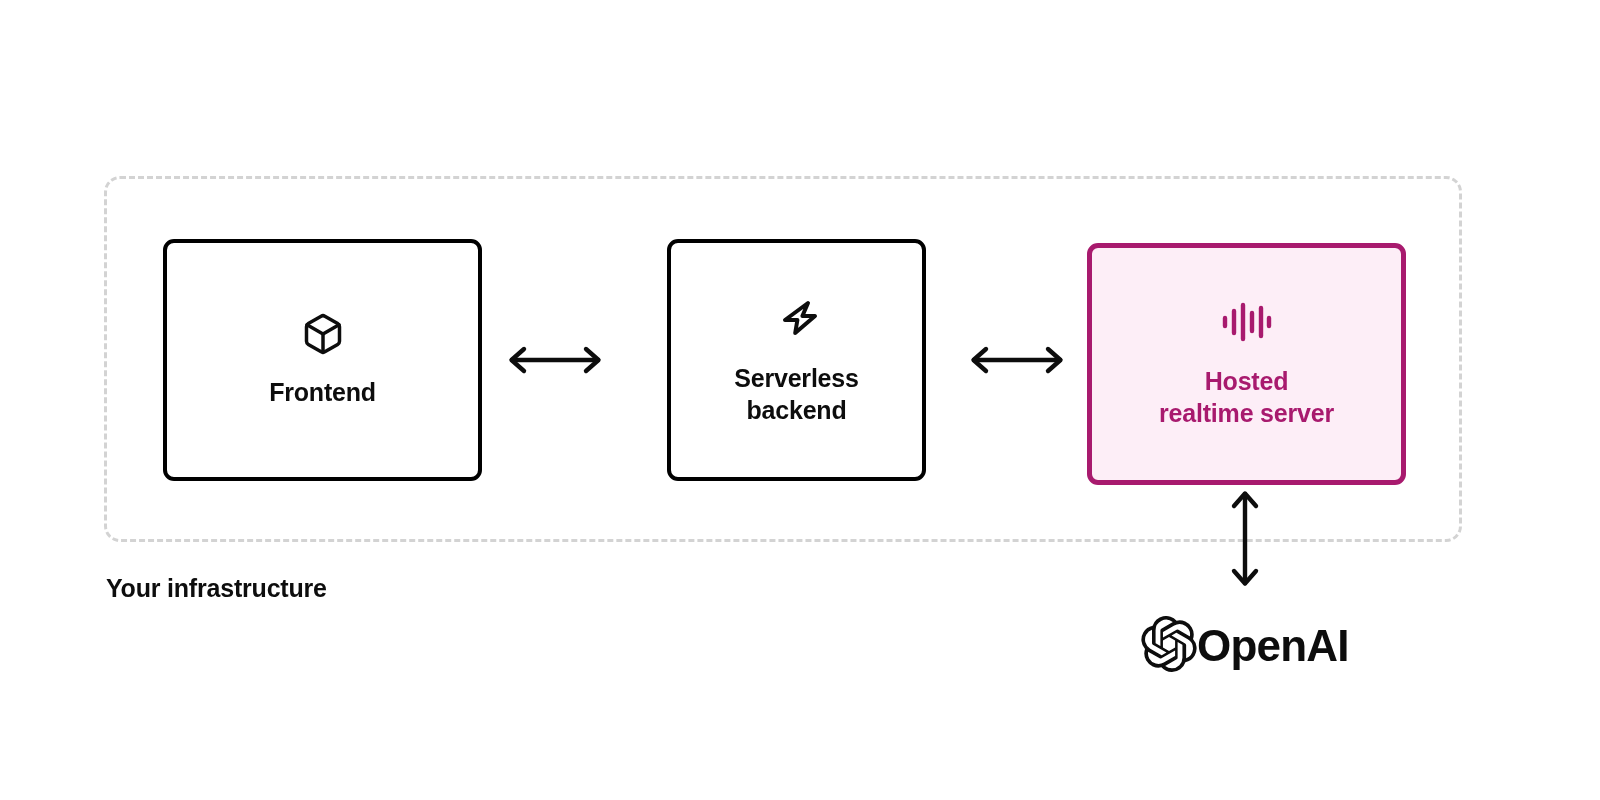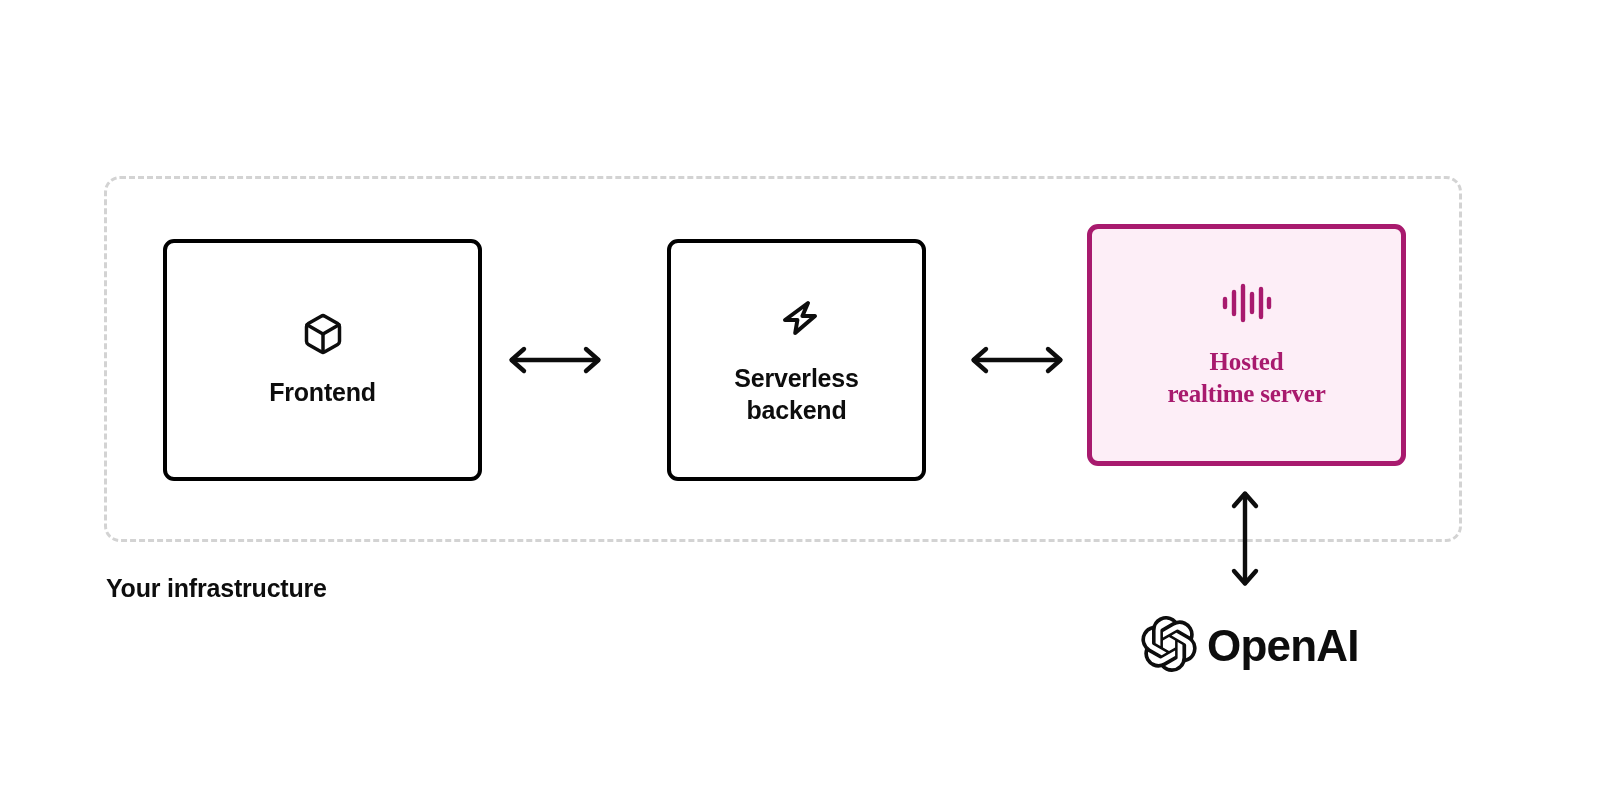--- a/index.html
+++ b/index.html
@@ -78,24 +78,23 @@
   .node-backend {
     left: 625px;
     top: 239px;
     width: 259px;
     height: 242px;
     margin-left: 42px;
   }
 
   .node-realtime {
     left: 1087px;
-    top: 224px;
+    top: 243px;
     width: 319px;
     height: 242px;
-    font-family: Liberation Serif, serif;
   }
 
   .node-icon {
     display: block;
     margin-bottom: 16px;
   }
 
   .node-label {
     font-size: 25px;
     font-weight: 700;
@@ -119,21 +118,20 @@
   .connector-h2 { left: 967px; top: 337px; }
   .connector-v  { left: 1221px; top: 487px; }
 
   
   .openai-lockup {
     position: absolute;
     left: 1141px;
     top: 616px;
     display: flex;
     align-items: center;
-    gap: 10px;
   }
 
   .openai-wordmark {
     font-size: 44px;
     font-weight: 700;
     color: #0d0d0d;
     letter-spacing: -0.8px;
     line-height: 1;
   }
 </style>

